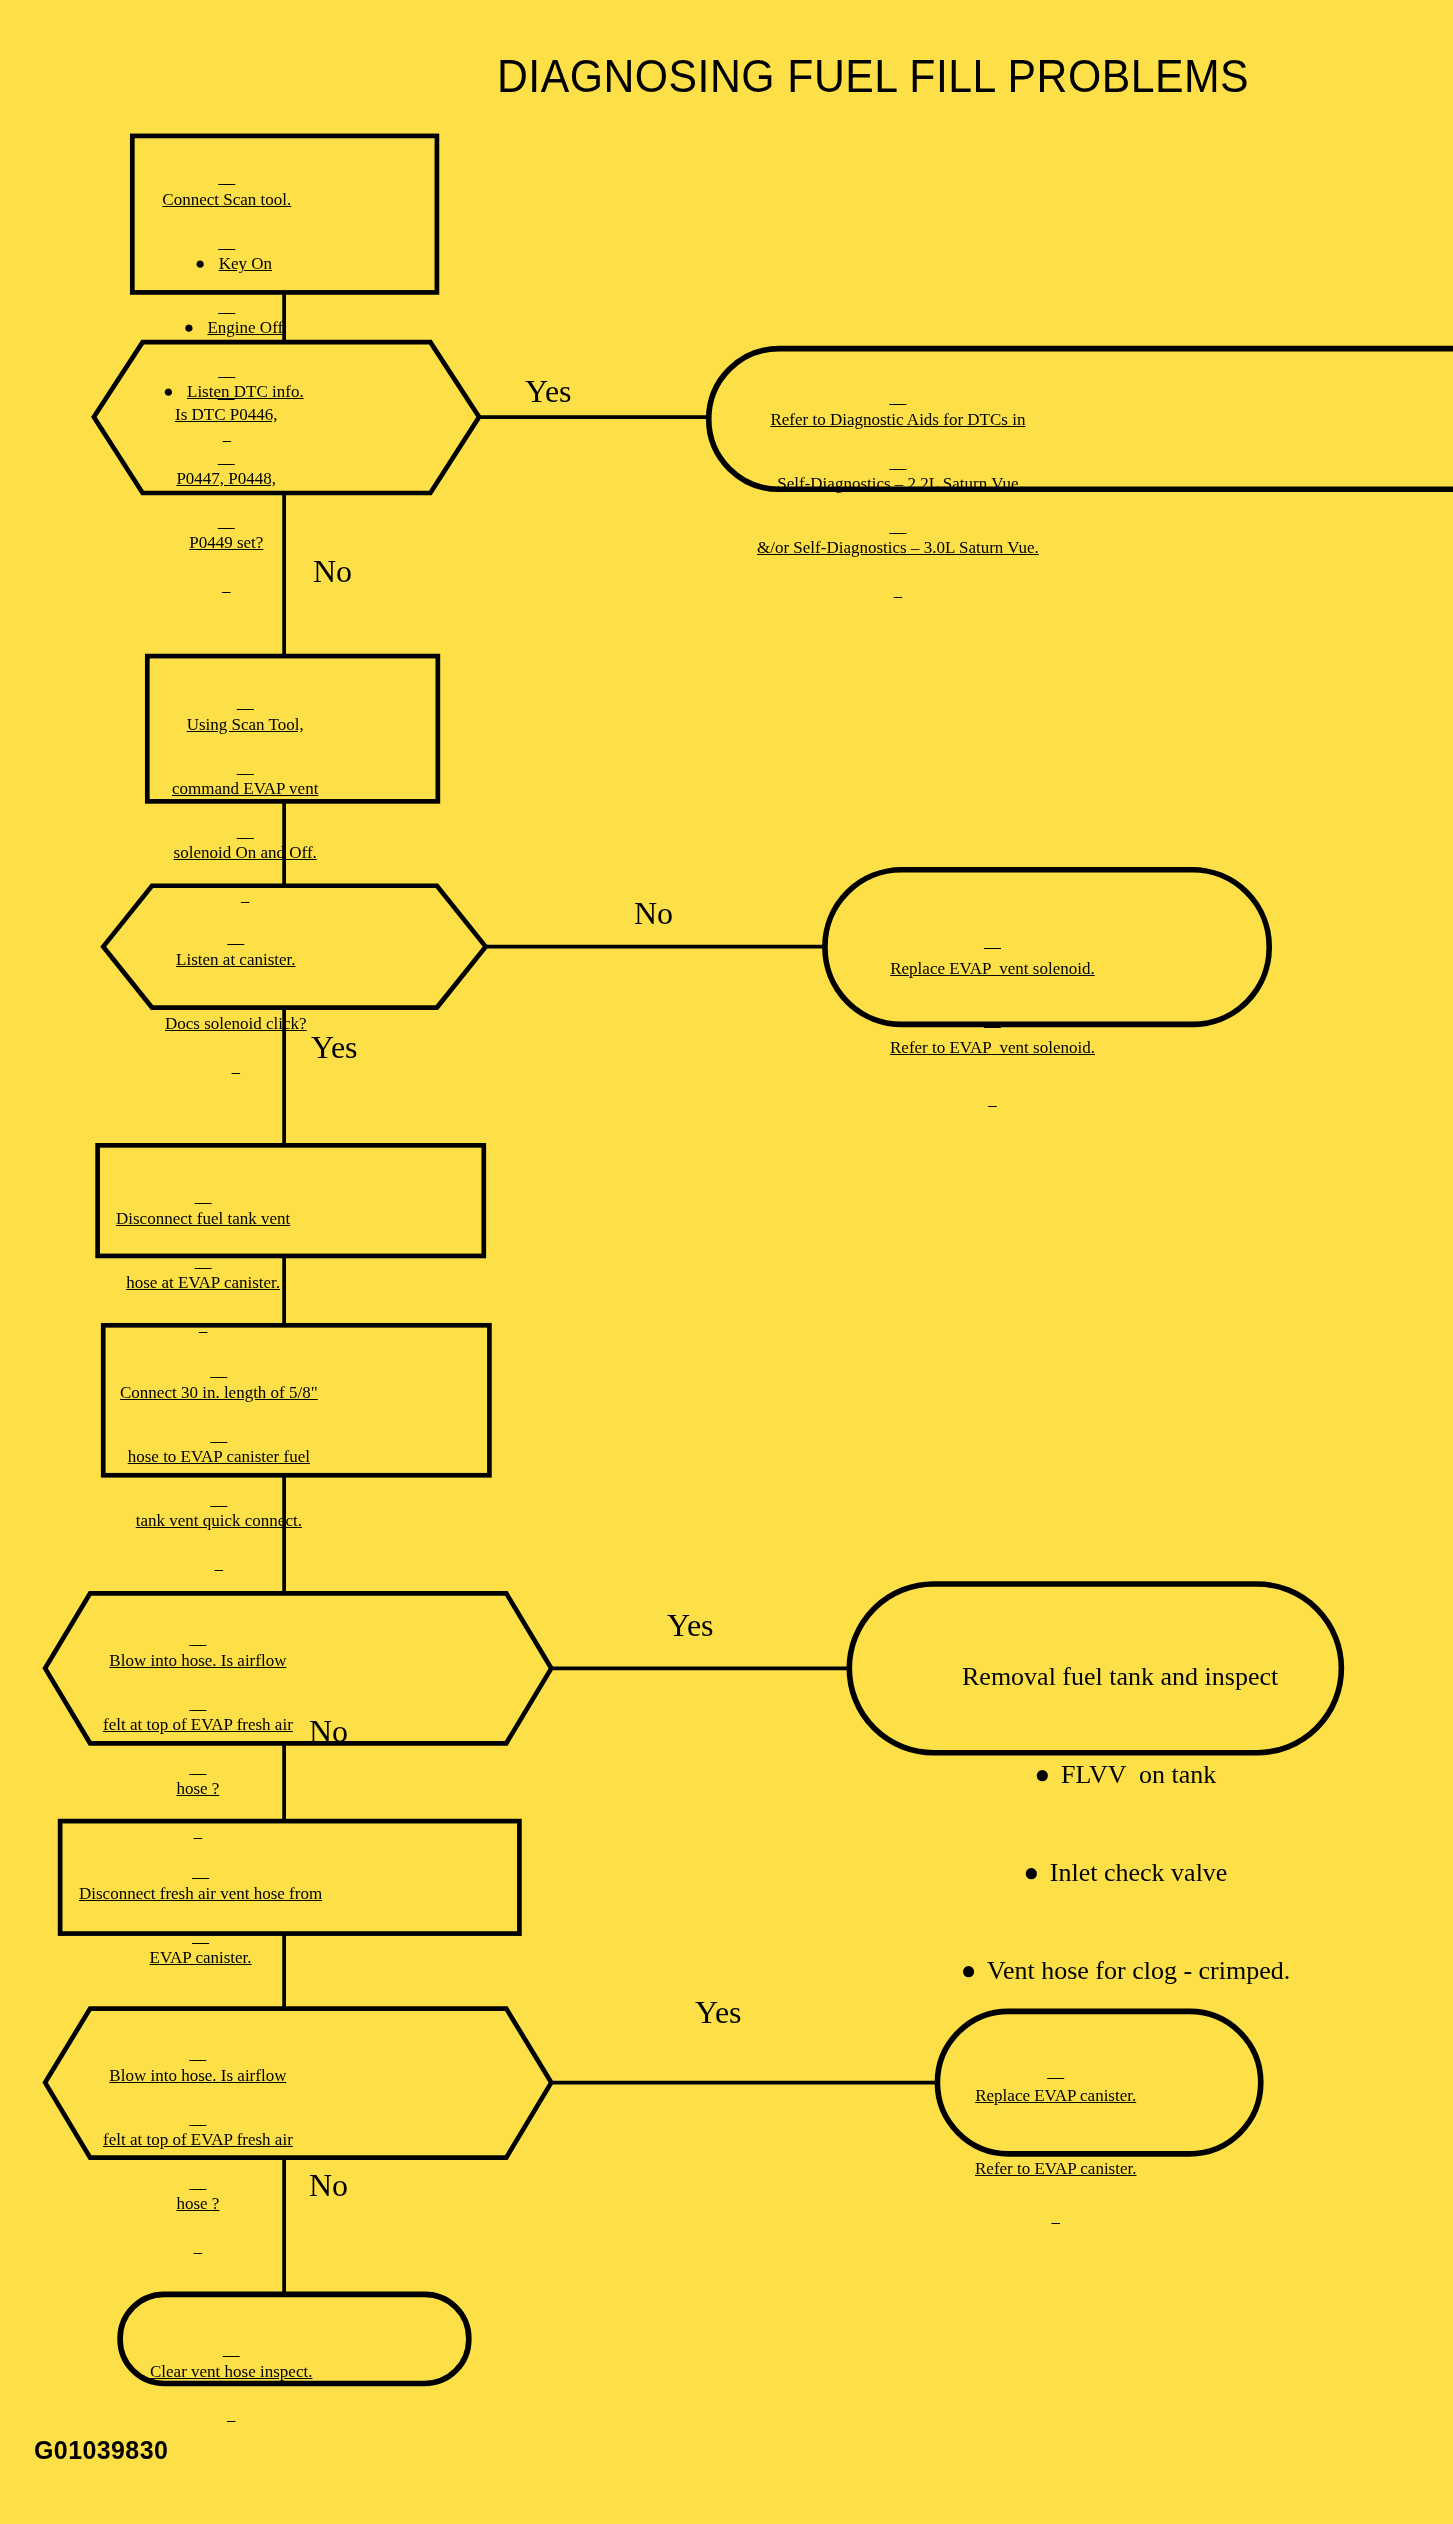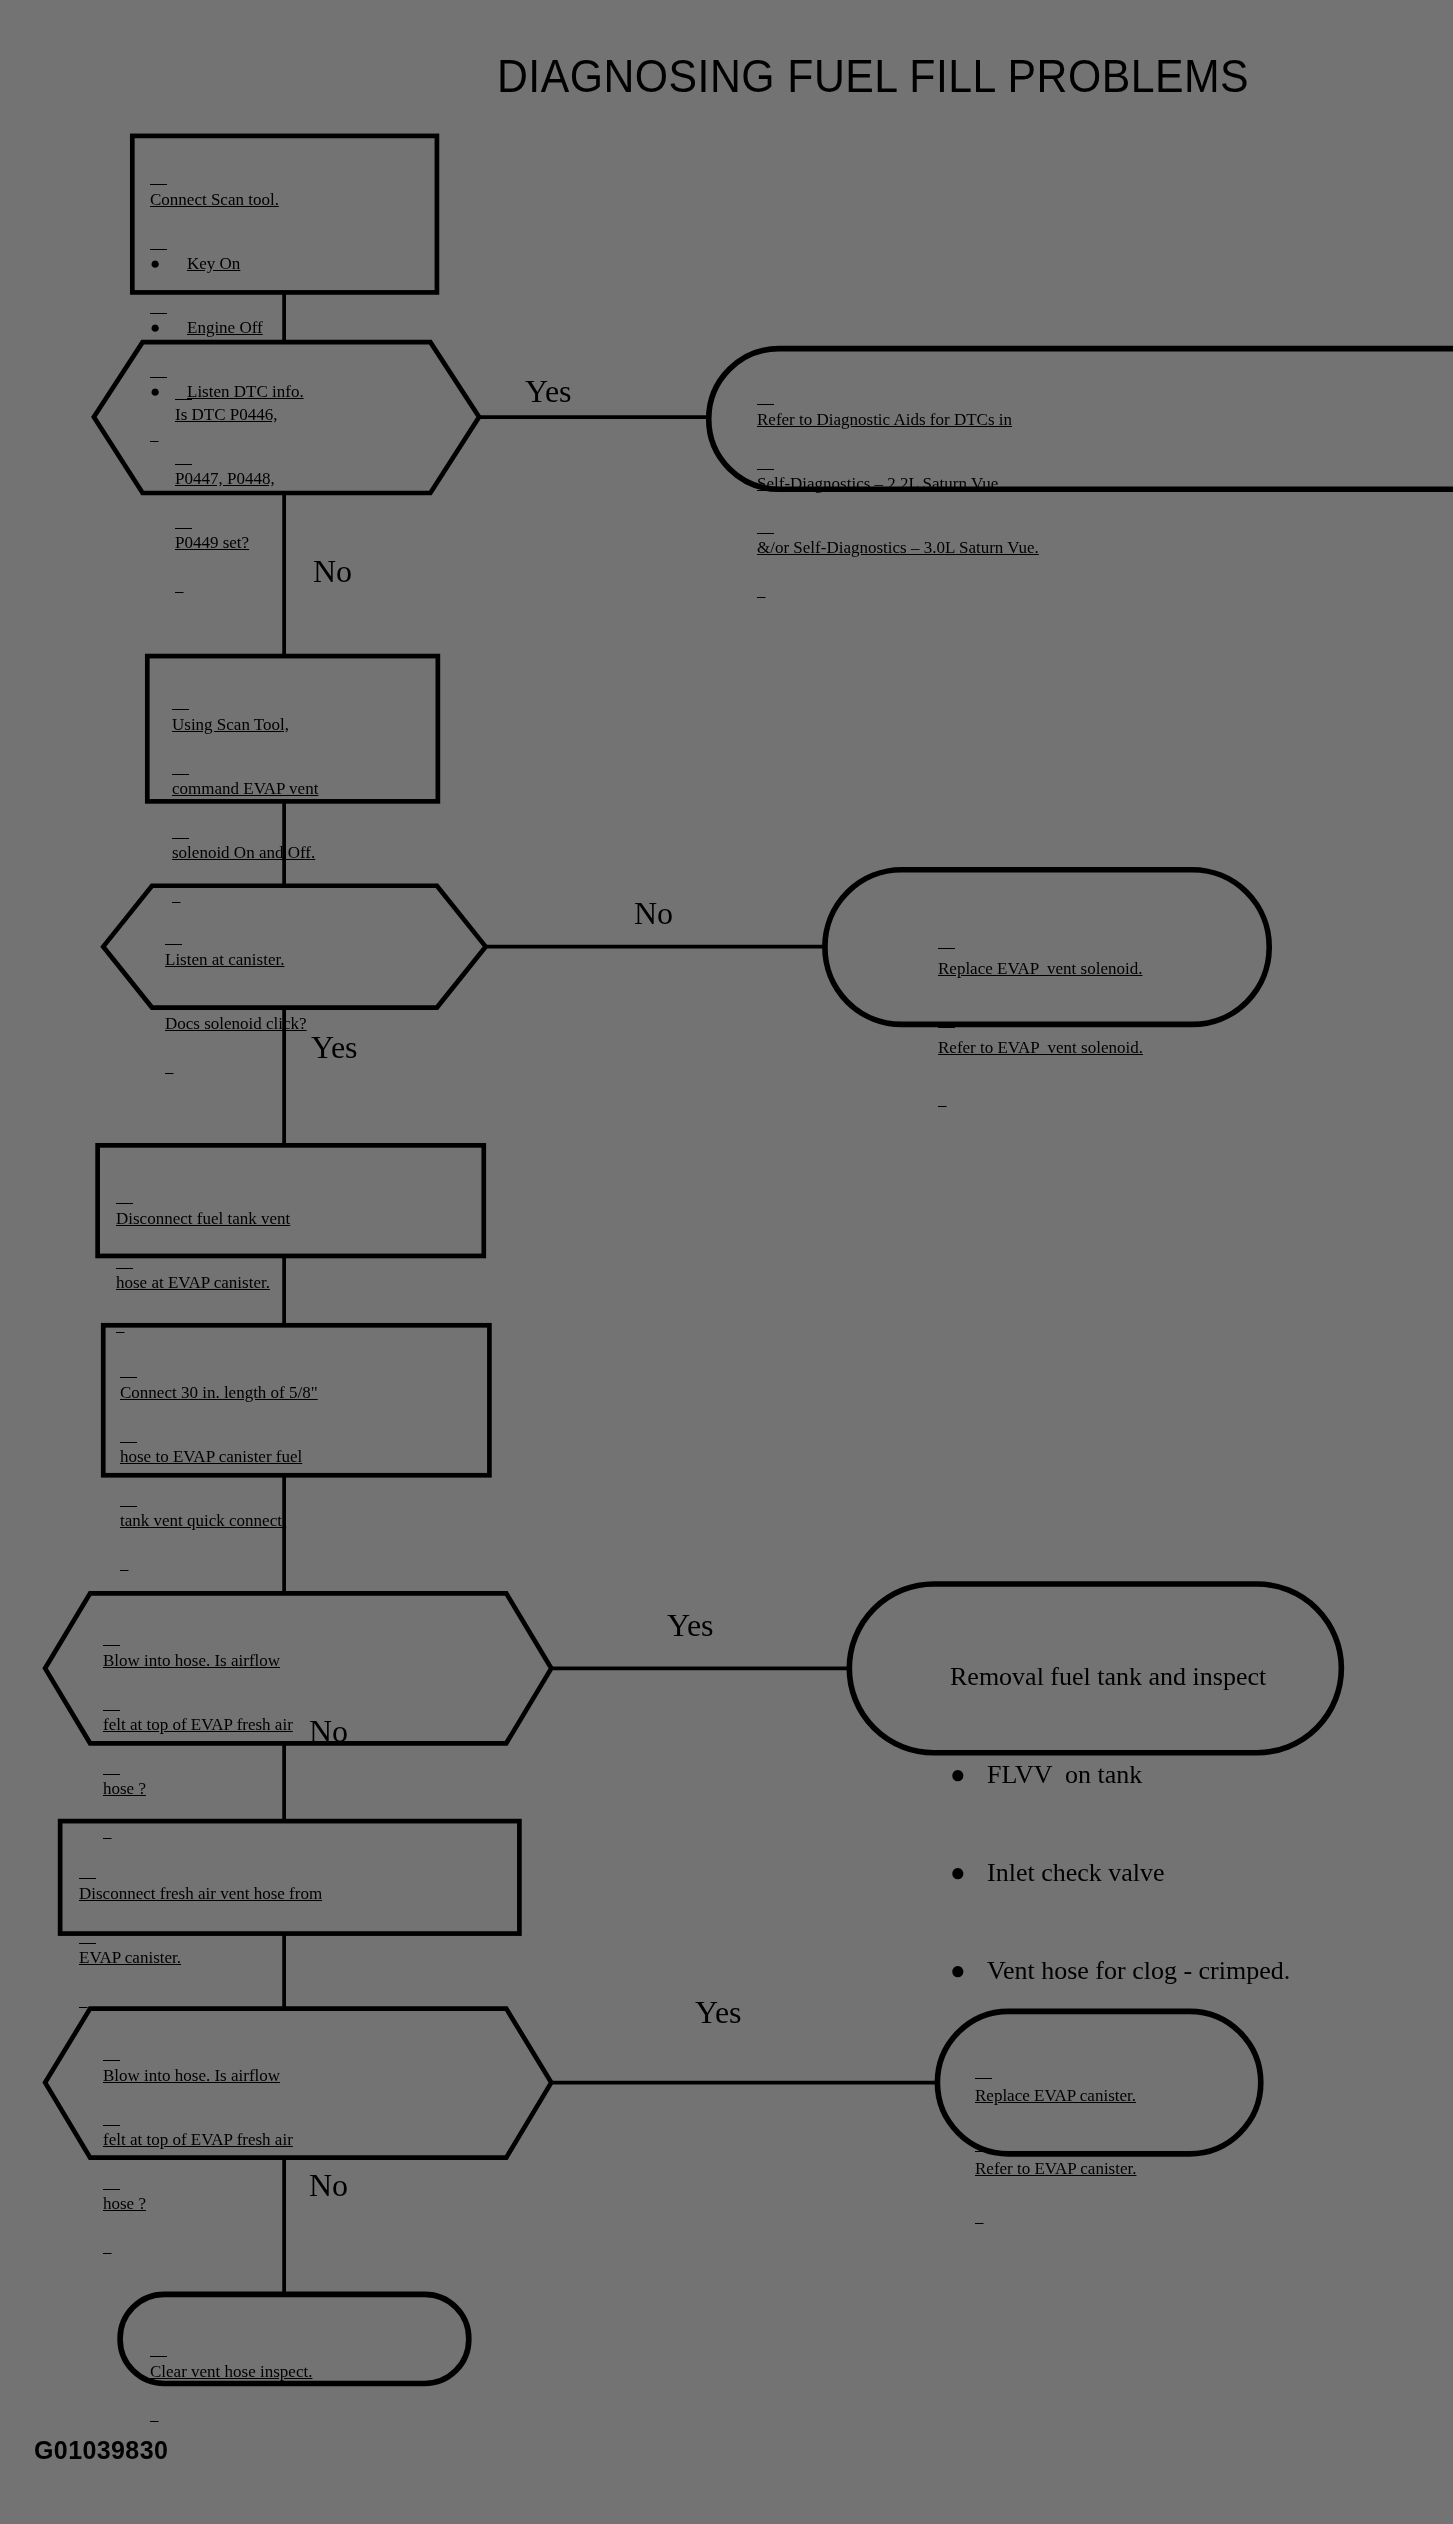--- a/index.html
+++ b/index.html
@@ -8,22 +8,23 @@
     background: #ffffff;
   }
   body {
     font-family: "Liberation Serif", "DejaVu Serif", serif;
     color: #000000;
   }
   #page {
     position: relative;
     width: 1454px;
     height: 2525px;
-    background: #737373;
+    background: #fde047;
     overflow: hidden;
+    text-align: center;
   }
   #flow-svg {
     position: absolute;
     left: 0;
     top: 0;
     width: 1454px;
     height: 2525px;
   }
   .node-text {
     position: absolute;
@@ -164,21 +165,21 @@
     <span class="bullet-row">Using Scan Tool,</span>
     <span class="bullet-row">command EVAP vent</span>
     <span class="bullet-row">solenoid On and Off.</span>
   </div>
 
   <div class="node-text txt-29" style="left:165px; top:906px;">
     <span class="bullet-row">Listen at canister.</span>
     <span class="bullet-row">Docs solenoid click?</span>
   </div>
 
-  <div class="node-text txt-29" style="left:890px; top:903px; line-height:1.55;margin-left:48px;">
+  <div class="node-text txt-29" style="left:890px; top:903px; line-height:1.55;">
     <span class="bullet-row">Replace EVAP  vent solenoid.</span>
     <span class="bullet-row">Refer to EVAP  vent solenoid.</span>
   </div>
 
   <div class="node-text txt-29" style="left:116px; top:1165px;">
     <span class="bullet-row">Disconnect fuel tank vent</span>
     <span class="bullet-row">hose at EVAP canister.</span>
   </div>
 
   <div class="node-text txt-29" style="left:120px; top:1339px;">

